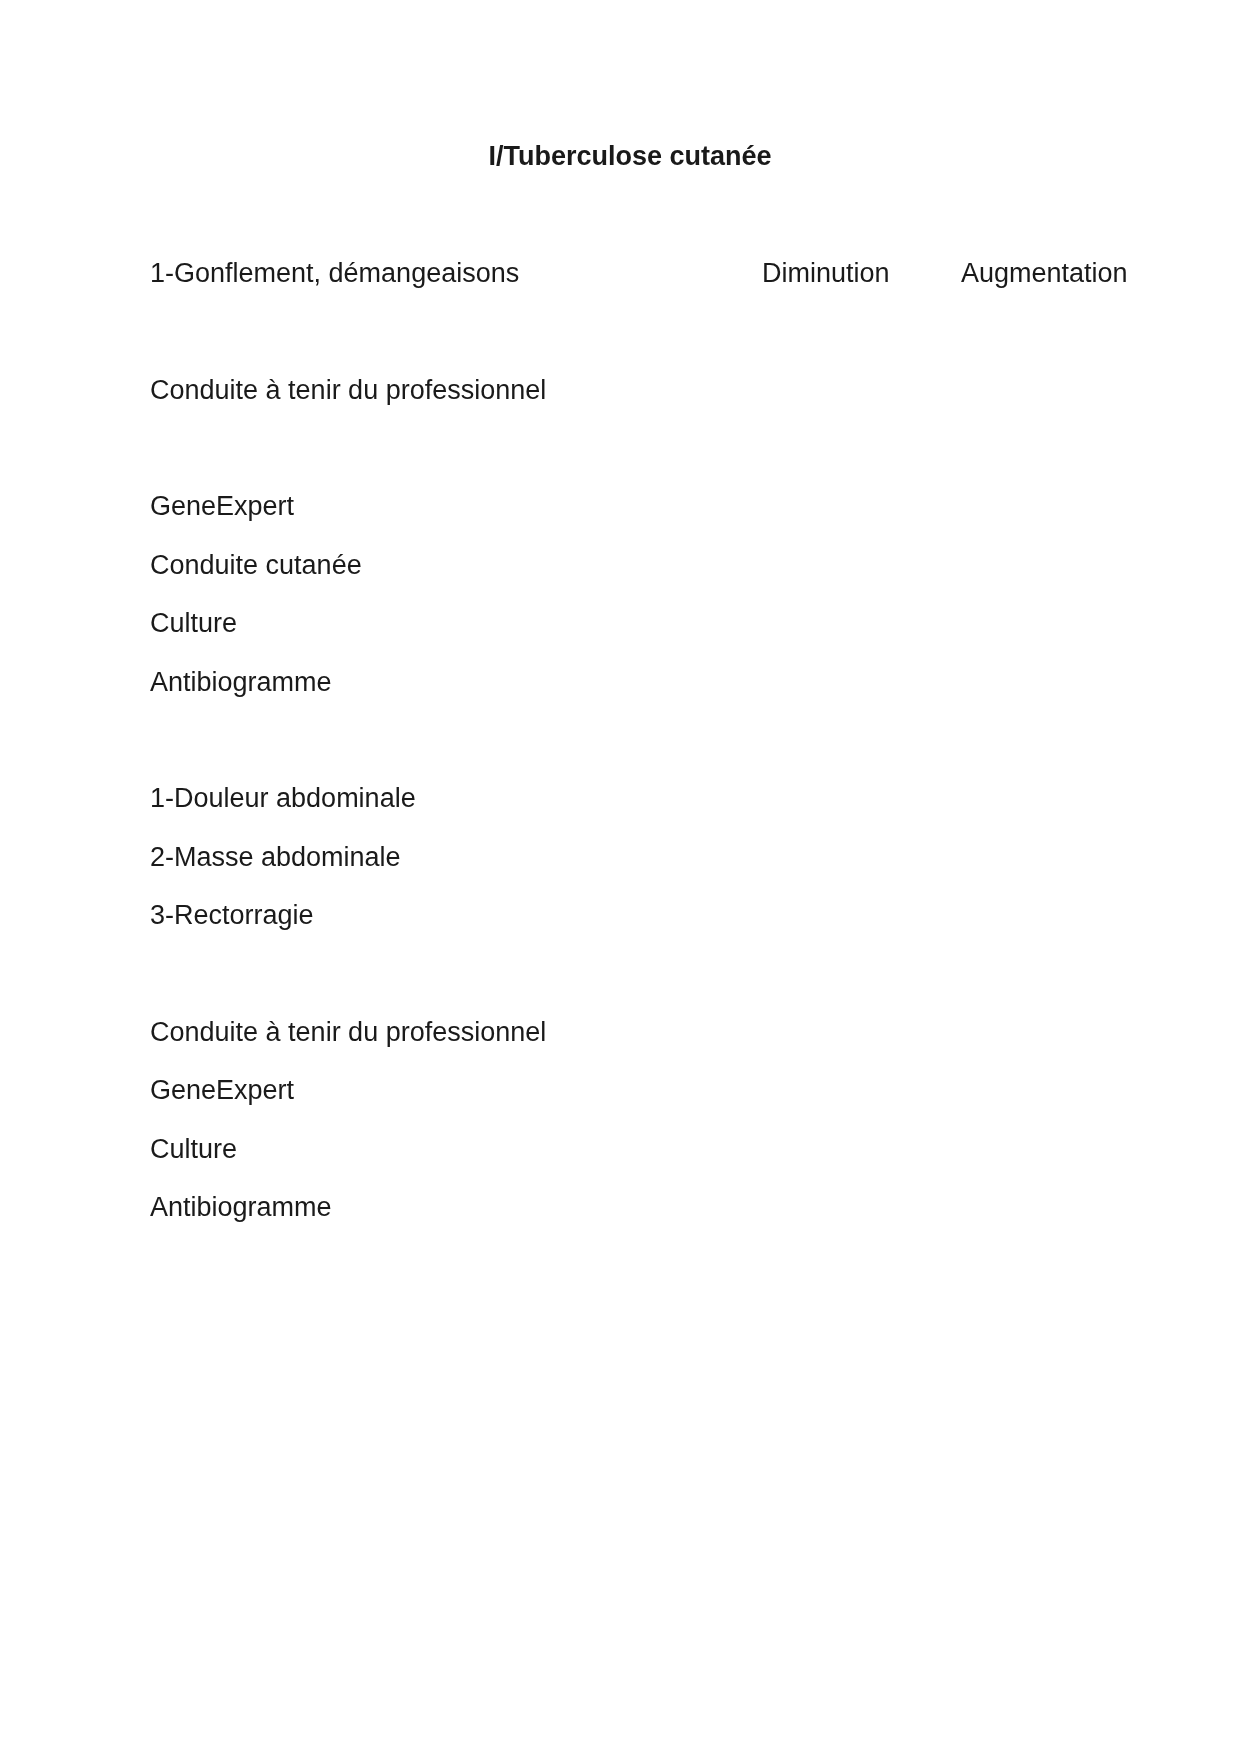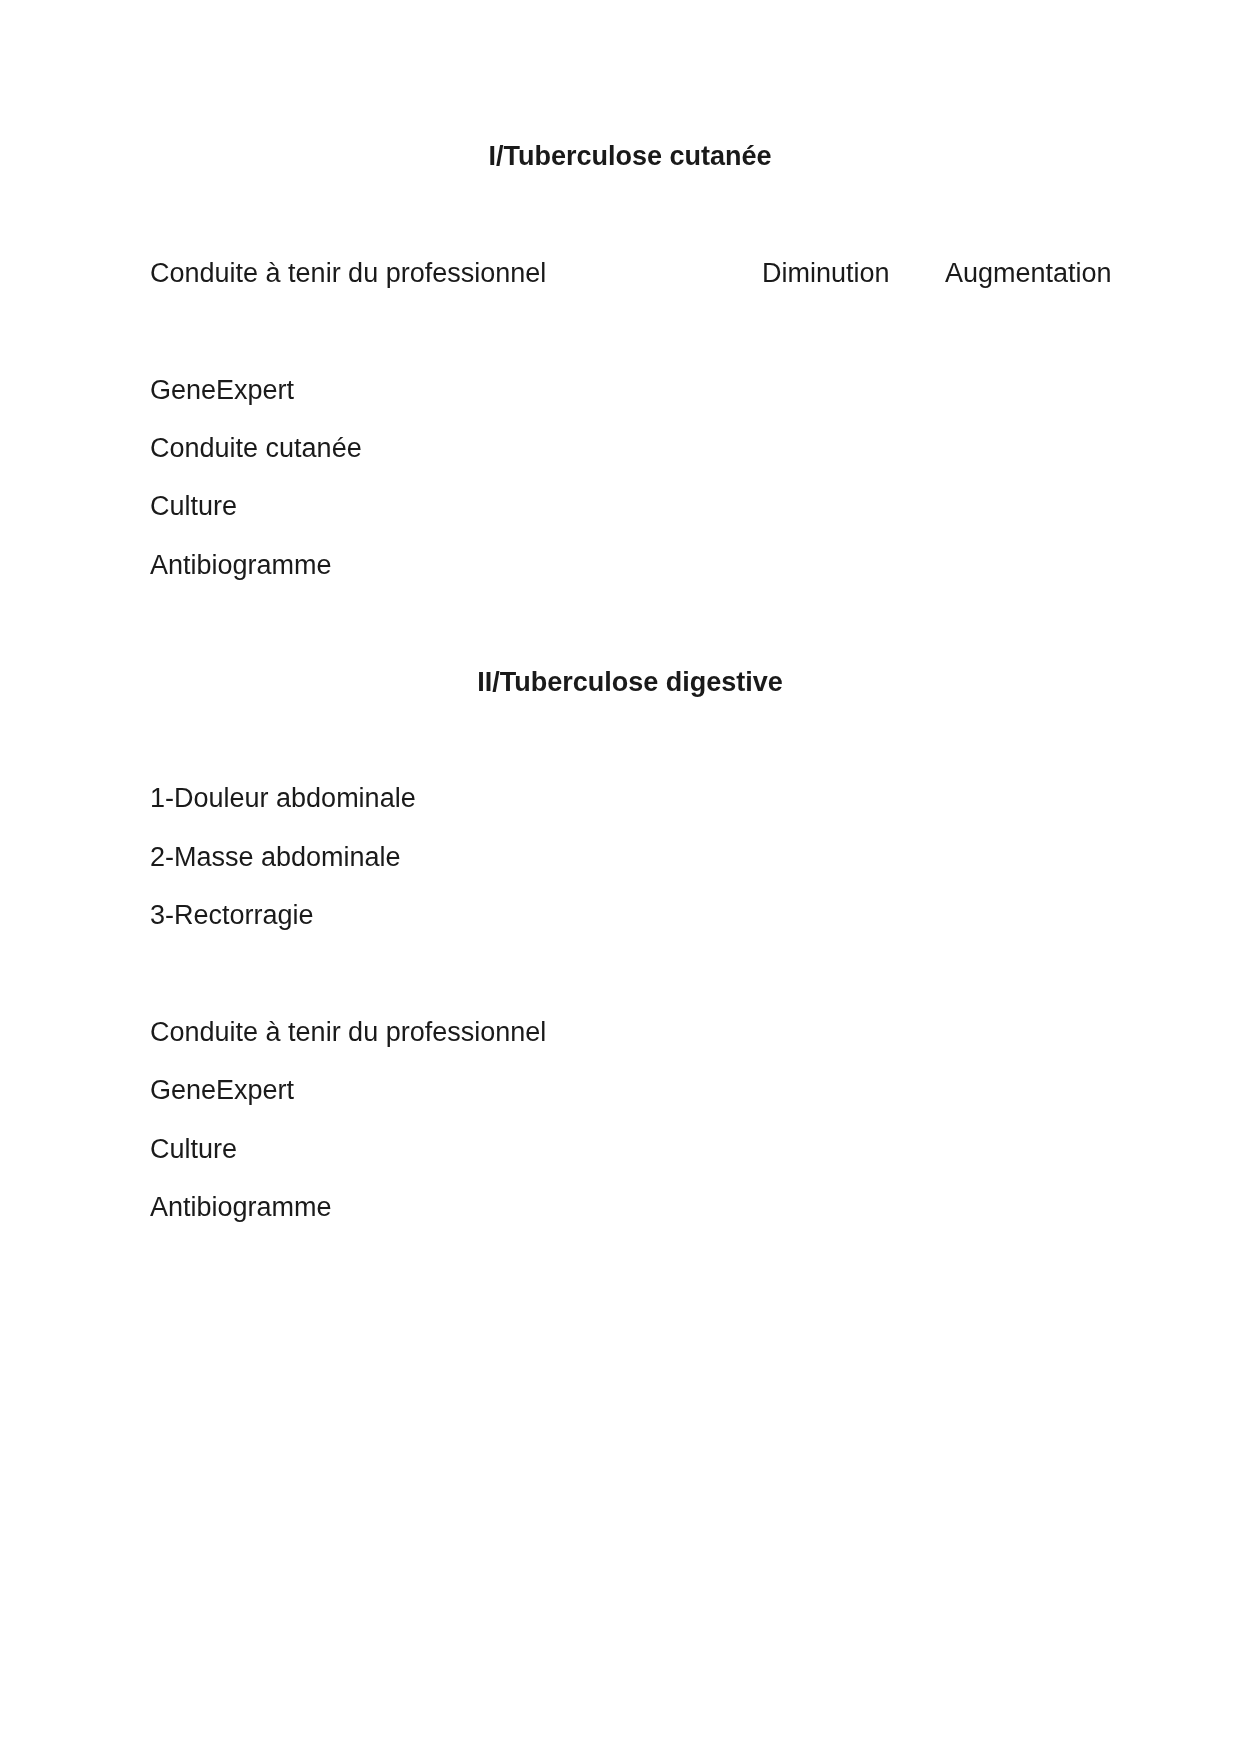--- a/index.html
+++ b/index.html
@@ -27,44 +27,44 @@
     white-space: nowrap;
     position: relative;
   }
   .heading {
     font-weight: 700;
     text-align: center;
   }
   .gap { margin-top: var(--p); }
   .col-label { position: absolute; top: 0; margin-left: 19px; }
   .col-diminution { left: 593px; }
-  .col-augmentation { left: 776px; }
+  .col-augmentation { left: 792px; }
 </style>
 </head>
 <body>
 
 <div class="page">
   <div class="content">
 
     <div class="line heading">I/Tuberculose cutanée</div>
 
     <div class="line gap">
+      <span>1-Gonflement, démangeaisons</span>
       <span class="col-label col-diminution">Diminution</span>
       <span class="col-label col-augmentation">Augmentation</span>
     </div>
 
 
     <div class="line gap">Conduite à tenir du professionnel</div>
 
     <div class="line gap">GeneExpert</div>
     <div class="line">Conduite cutanée</div>
     <div class="line">Culture</div>
     <div class="line">Antibiogramme</div>
 
-    <div class="line heading gap">II/Tuberculose digestive</div>
 
     <div class="line gap">1-Douleur abdominale</div>
     <div class="line">2-Masse abdominale</div>
     <div class="line">3-Rectorragie</div>
 
     <div class="line gap">Conduite à tenir du professionnel</div>
     <div class="line">GeneExpert</div>
     <div class="line">Culture</div>
     <div class="line">Antibiogramme</div>
 

